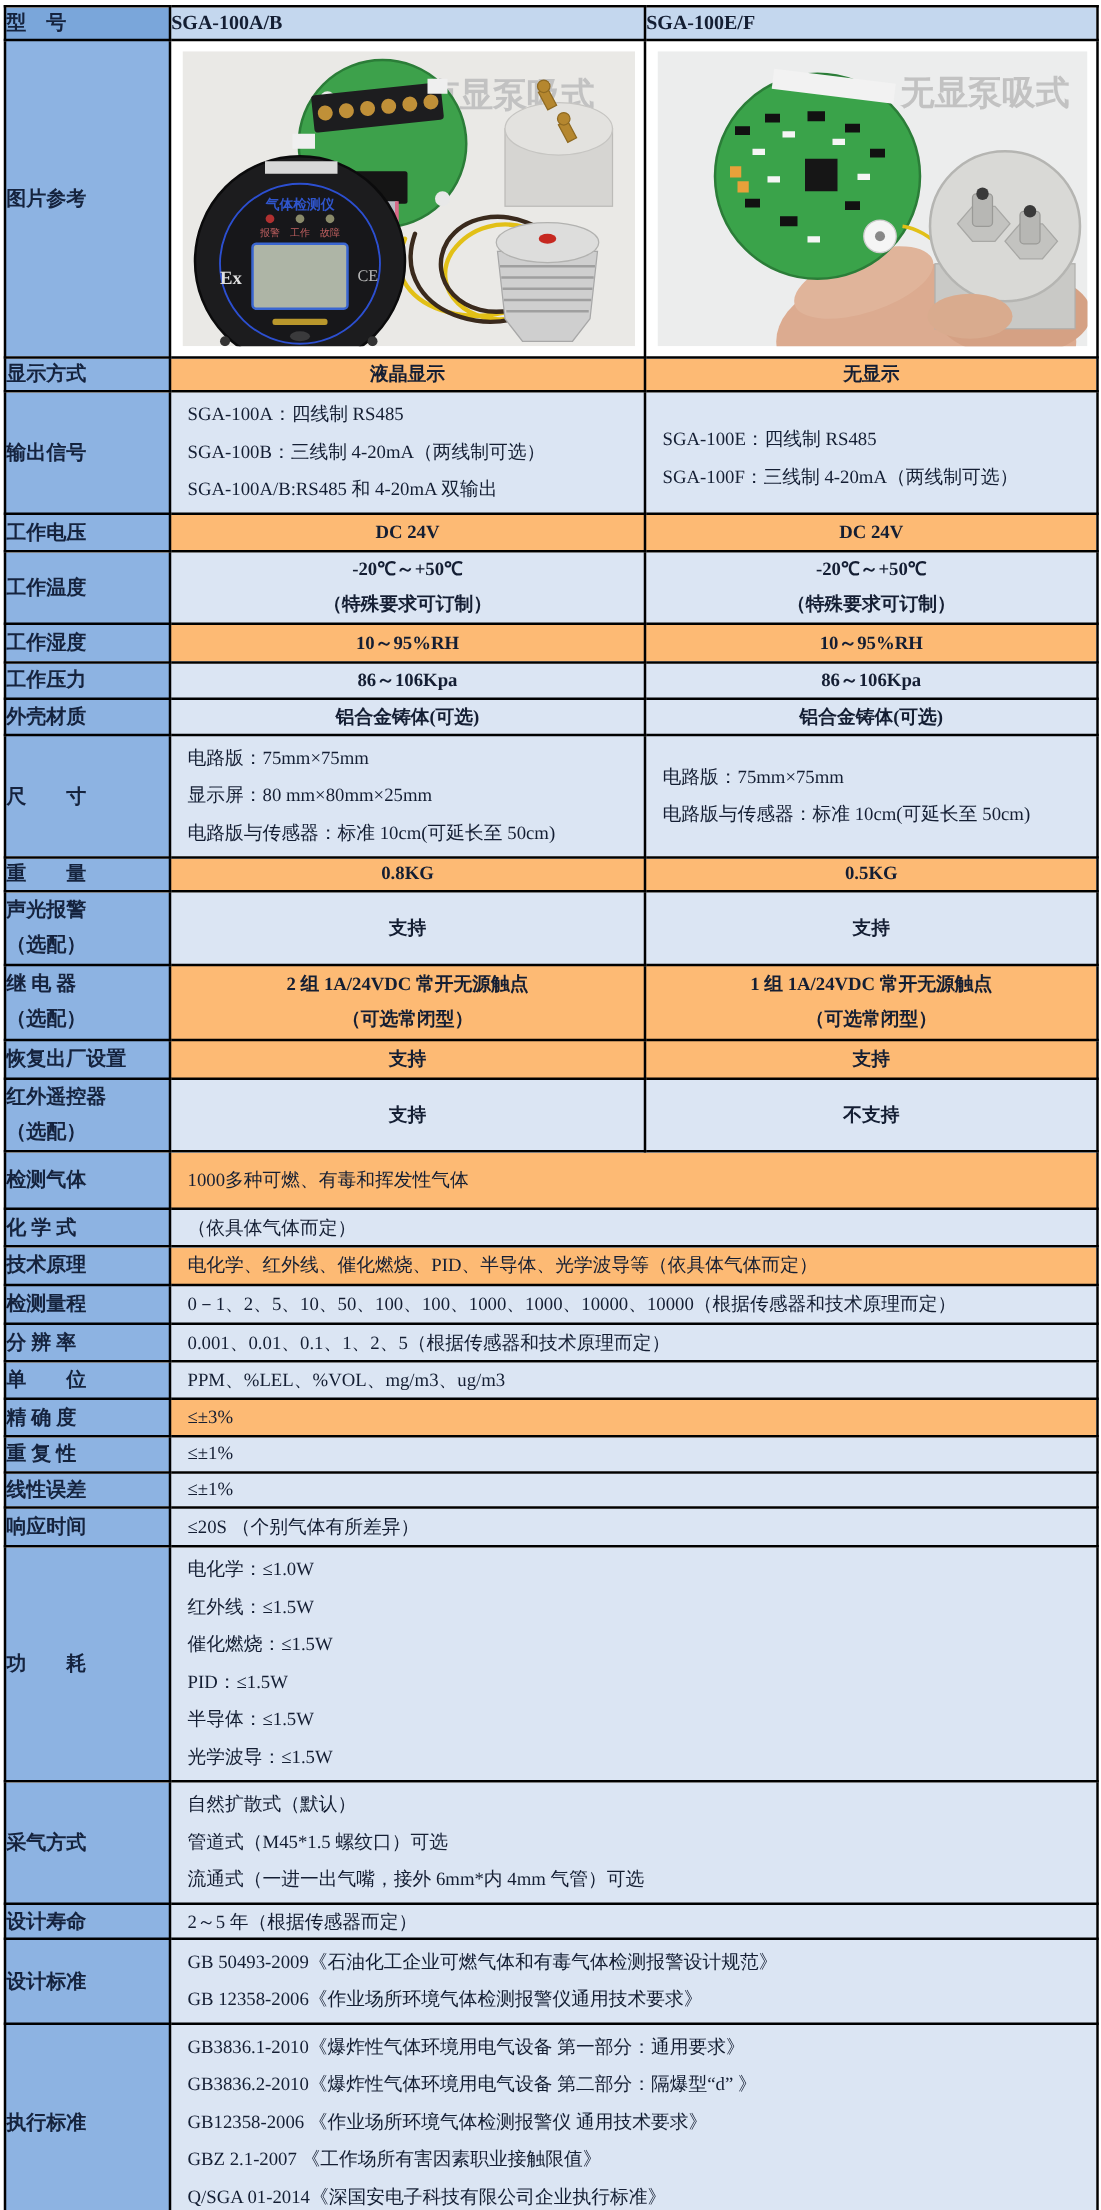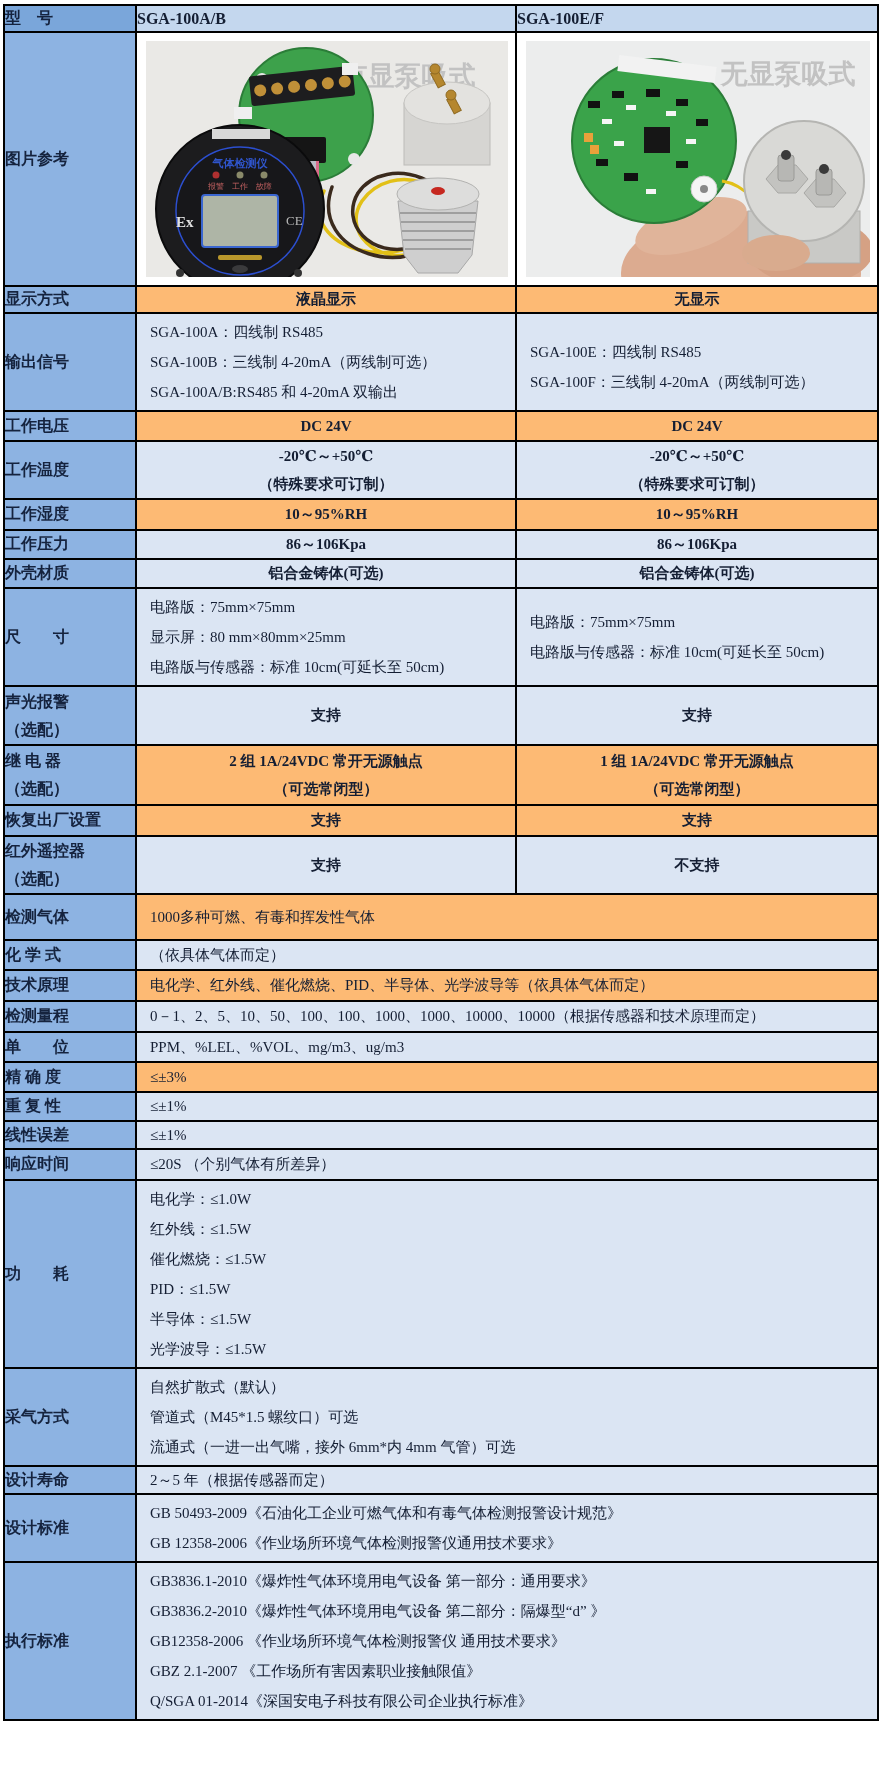--- a/index.html
+++ b/index.html
@@ -4,21 +4,21 @@
 <style>
   html,body{margin:0;padding:0;background:#ffffff;}
   .page{position:relative;width:881px;height:1768px;background:#ffffff;
         font-family:"Liberation Serif","DejaVu Serif",serif;color:#141e33;}
   table.spec{position:absolute;left:3px;top:4px;width:874px;border-collapse:collapse;table-layout:fixed;}
   td{border:2px solid #000;overflow:hidden;font-size:15px;padding:0;}
   td.lbl{background:#8db3e2;text-align:left;font-weight:bold;color:#15233e;font-size:16px;}
   td.hlbl{background:#7aa6da;}
   td.hval{background:#c4d7ee;font-weight:bold;font-size:16px;}
   td.vA{background:#fdba74;}
-  td.vB{background:#dbe5f3;}
+  td.vB{background:#dbe5f3;font-family:Liberation Serif, serif;}
   td.c{text-align:center;font-weight:bold;}
   td.l{text-align:left;padding:3px 8px 3px 13px;font-weight:normal;}
   .ln{line-height:30px;white-space:nowrap;}
   .lc{line-height:28px;white-space:nowrap;}
   td.photo{background:#ffffff;padding:8px 9px;vertical-align:top;}
   svg{display:block;}
 </style>
 </head>
 <body>
 
@@ -235,20 +235,25 @@
       <div class="ln">电路版：75mm×75mm</div>
       <div class="ln">显示屏：80 mm×80mm×25mm</div>
       <div class="ln">电路版与传感器：标准 10cm(可延长至 50cm)</div>
     </td>
     <td class="vB l">
       <div class="ln">电路版：75mm×75mm</div>
       <div class="ln">电路版与传感器：标准 10cm(可延长至 50cm)</div>
     </td>
   </tr>
 
+  <tr style="height:27px">
+    <td class="lbl">重　　量</td>
+    <td class="vA c">0.8KG</td>
+    <td class="vA c">0.5KG</td>
+  </tr>
 
   <tr style="height:59px">
     <td class="lbl">
       <div class="lc">声光报警</div>
       <div class="lc">（选配）</div>
     </td>
     <td class="vB c">支持</td>
     <td class="vB c">支持</td>
   </tr>
 
@@ -295,20 +300,24 @@
   <tr style="height:31px">
     <td class="lbl">技术原理</td>
     <td class="vA l" colspan="2">电化学、红外线、催化燃烧、PID、半导体、光学波导等（依具体气体而定）</td>
   </tr>
 
   <tr style="height:31px">
     <td class="lbl">检测量程</td>
     <td class="vB l" colspan="2">0－1、2、5、10、50、100、100、1000、1000、10000、10000（根据传感器和技术原理而定）</td>
   </tr>
 
+  <tr style="height:30px">
+    <td class="lbl">分 辨 率</td>
+    <td class="vB l" colspan="2">0.001、0.01、0.1、1、2、5（根据传感器和技术原理而定）</td>
+  </tr>
 
   <tr style="height:30px">
     <td class="lbl">单　　位</td>
     <td class="vB l" colspan="2">PPM、%LEL、%VOL、mg/m3、ug/m3</td>
   </tr>
 
   <tr style="height:30px">
     <td class="lbl">精 确 度</td>
     <td class="vA l" colspan="2">≤±3%</td>
   </tr>

